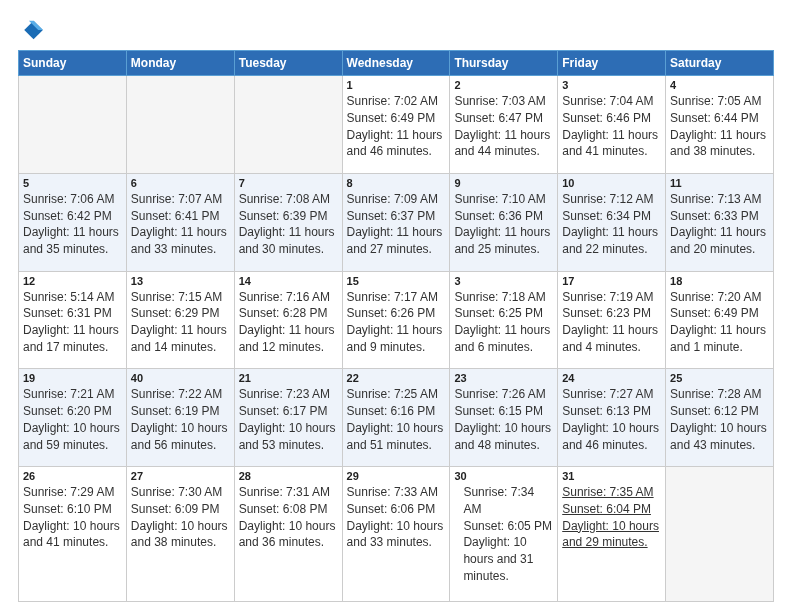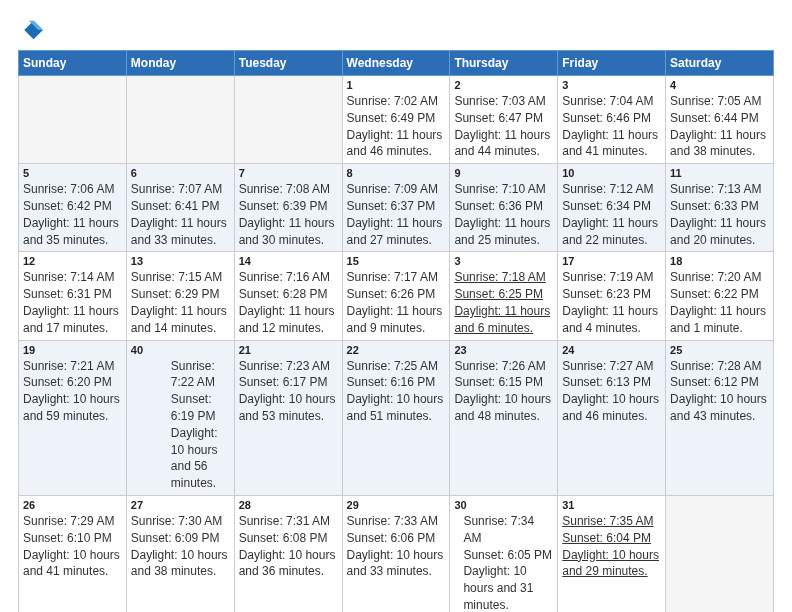--- a/index.html
+++ b/index.html
@@ -200,21 +200,21 @@
           <td>
             <div class="day-number">11</div>
             <div class="day-info" style="white-space: pre-line;">Sunrise: 7:13 AM
 Sunset: 6:33 PM
 Daylight: 11 hours and 20 minutes.</div>
           </td>
         </tr>
         <tr>
           <td>
             <div class="day-number">12</div>
-            <div class="day-info" style="white-space: pre-line;">Sunrise: 7:14 AM
+            <div class="day-info" style="white-space: pre-line;">Sunrise: 5:14 AM
 Sunset: 6:31 PM
 Daylight: 11 hours and 17 minutes.</div>
           </td>
           <td>
             <div class="day-number">13</div>
             <div class="day-info" style="white-space: pre-line;">Sunrise: 7:15 AM
 Sunset: 6:29 PM
 Daylight: 11 hours and 14 minutes.</div>
           </td>
           <td>
@@ -224,47 +224,47 @@
 Daylight: 11 hours and 12 minutes.</div>
           </td>
           <td>
             <div class="day-number">15</div>
             <div class="day-info" style="white-space: pre-line;">Sunrise: 7:17 AM
 Sunset: 6:26 PM
 Daylight: 11 hours and 9 minutes.</div>
           </td>
           <td>
             <div class="day-number">3</div>
-            <div class="day-info" style="white-space: pre-line; text-decoration: underline;">Sunrise: 7:18 AM
+            <div class="day-info" style="white-space: pre-line;">Sunrise: 7:18 AM
 Sunset: 6:25 PM
 Daylight: 11 hours and 6 minutes.</div>
           </td>
           <td>
             <div class="day-number">17</div>
             <div class="day-info" style="white-space: pre-line;">Sunrise: 7:19 AM
 Sunset: 6:23 PM
 Daylight: 11 hours and 4 minutes.</div>
           </td>
           <td>
             <div class="day-number">18</div>
             <div class="day-info" style="white-space: pre-line;">Sunrise: 7:20 AM
-Sunset: 6:22 PM
+Sunset: 6:49 PM
 Daylight: 11 hours and 1 minute.</div>
           </td>
         </tr>
         <tr class="alt-row">
           <td>
             <div class="day-number">19</div>
             <div class="day-info" style="white-space: pre-line;">Sunrise: 7:21 AM
 Sunset: 6:20 PM
 Daylight: 10 hours and 59 minutes.</div>
           </td>
           <td>
             <div class="day-number">40</div>
-            <div class="day-info" style="white-space: pre-line; margin-left: 40px;">Sunrise: 7:22 AM
+            <div class="day-info" style="white-space: pre-line;">Sunrise: 7:22 AM
 Sunset: 6:19 PM
 Daylight: 10 hours and 56 minutes.</div>
           </td>
           <td>
             <div class="day-number">21</div>
             <div class="day-info" style="white-space: pre-line;">Sunrise: 7:23 AM
 Sunset: 6:17 PM
 Daylight: 10 hours and 53 minutes.</div>
           </td>
           <td>

